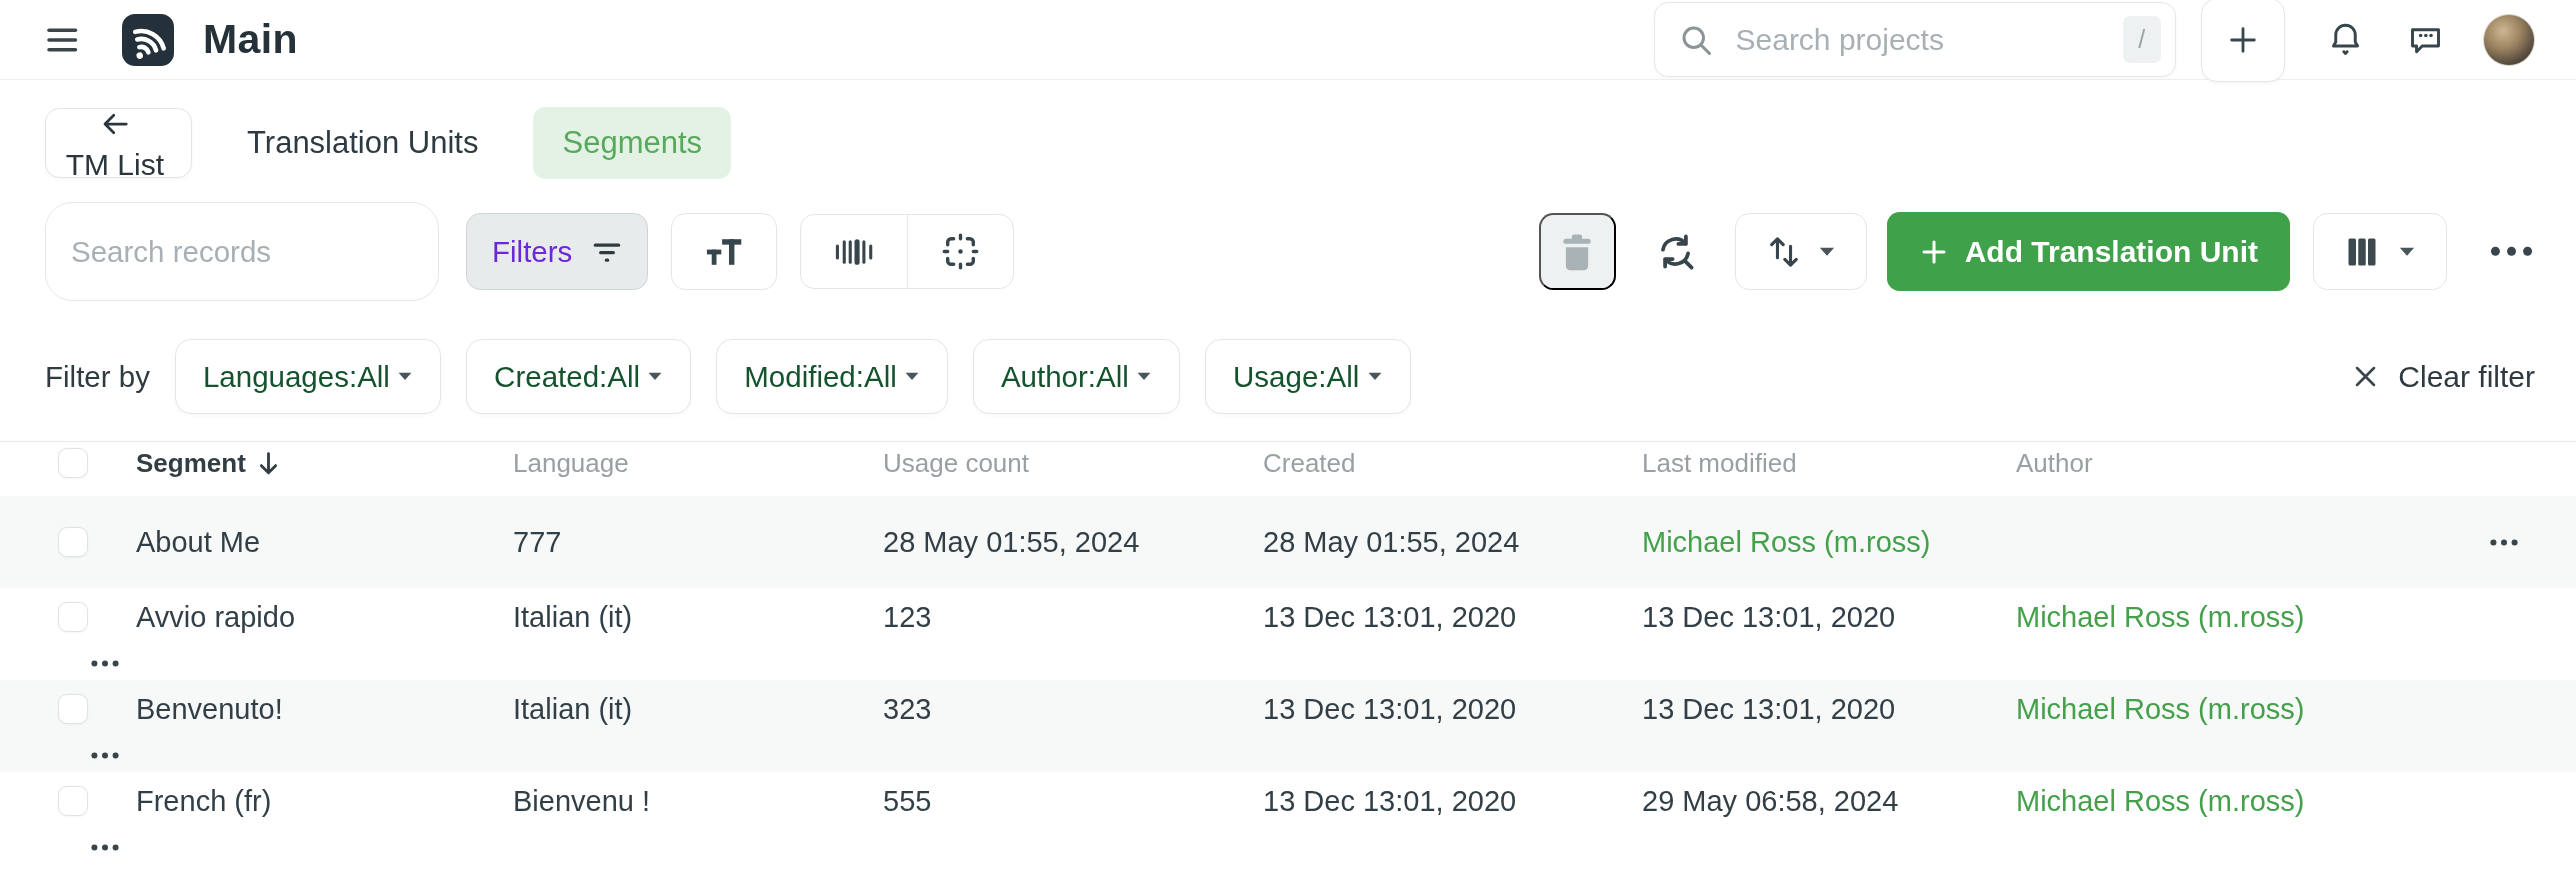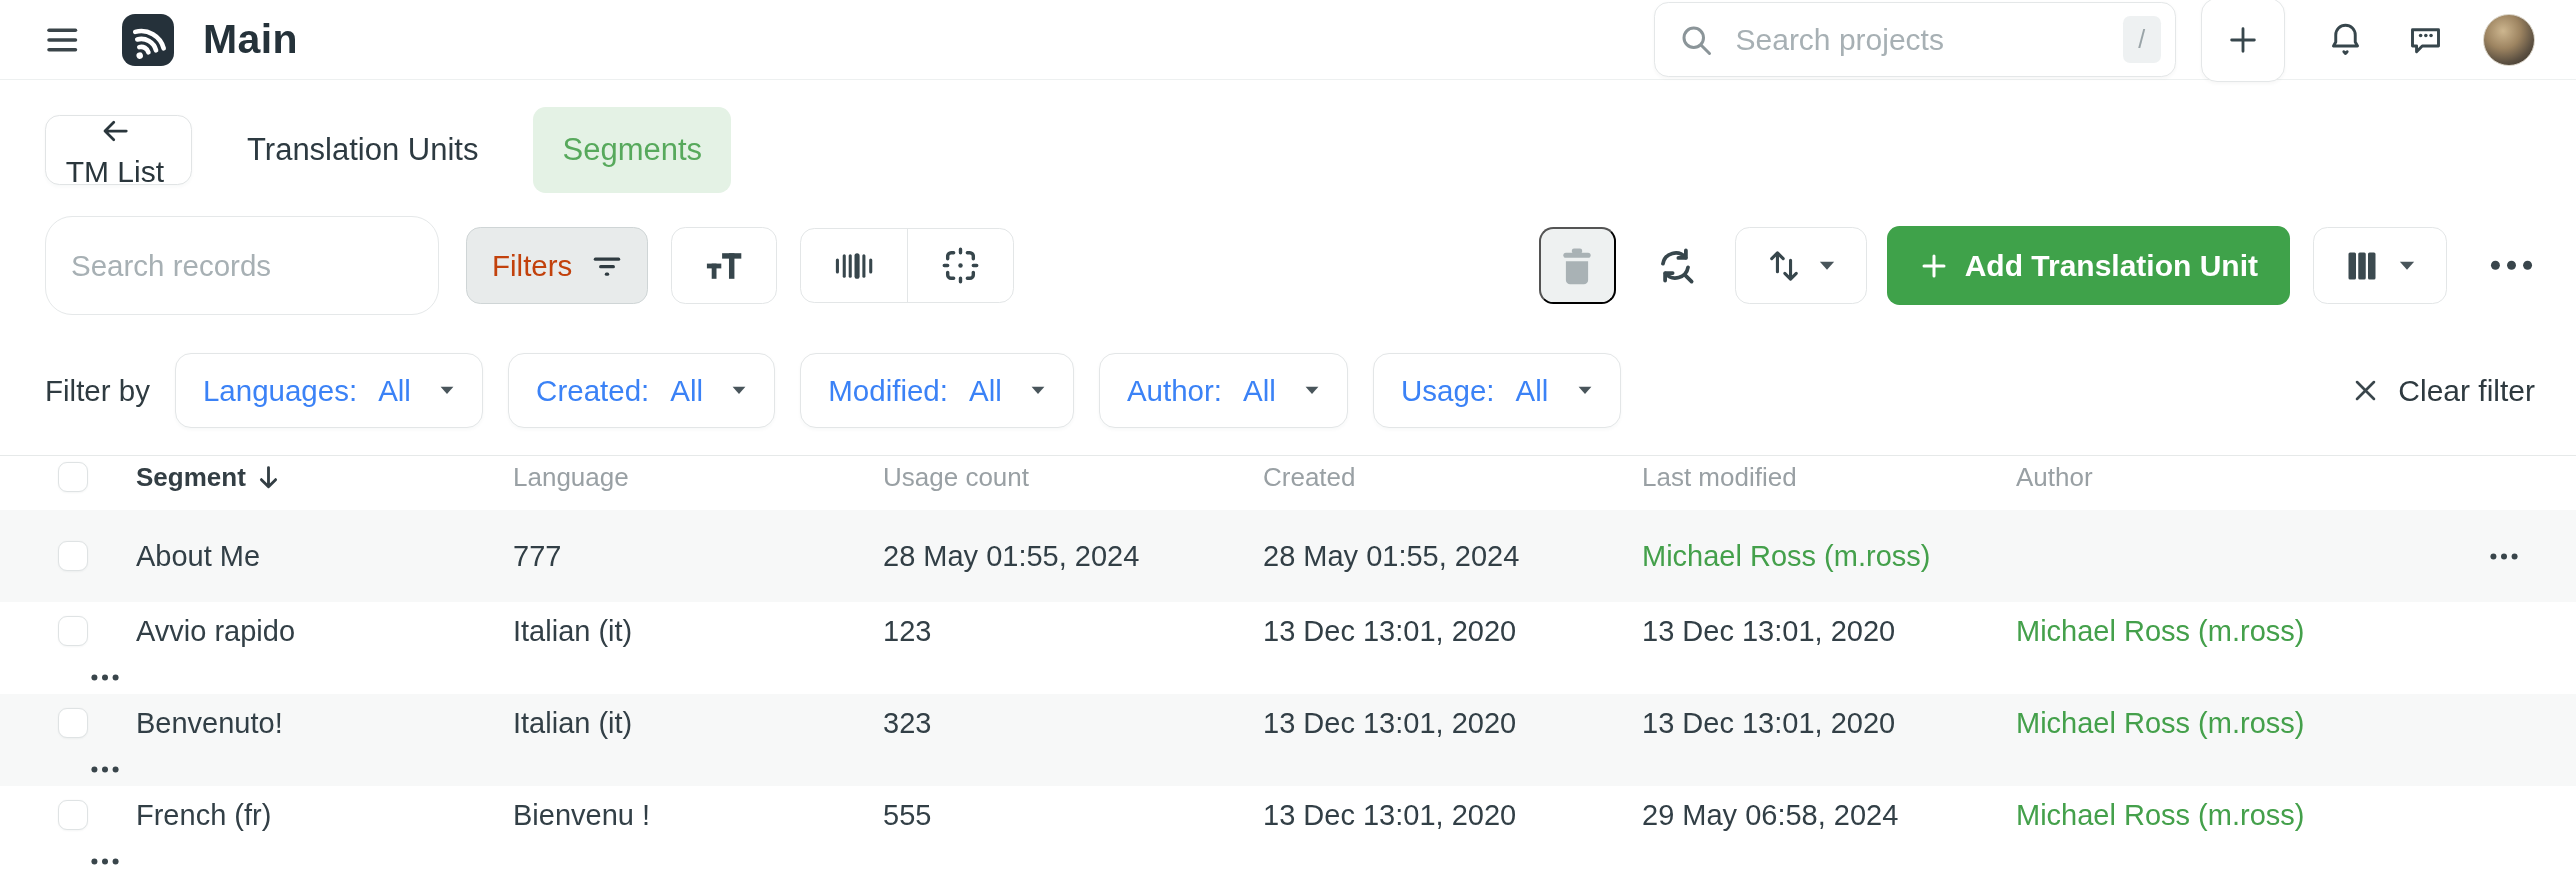--- a/index.html
+++ b/index.html
@@ -30,30 +30,30 @@
   .avatar { width: 52px; height: 52px; border-radius: 50%; margin-left: 38px; cursor: pointer;
     background: radial-gradient(circle at 38% 32%, #cdb68f 0%, #9d8461 38%, #5d5142 68%, #2c2822 100%);
     border: 0.9px solid #d8d2c6; }
 
   
   .tabs-row { display: flex; align-items: center; margin: 27px 45px 0; }
   .back-button { height: 70px; border: 1.8px solid #e1e4e5; border-radius: 14.3px; background: #fff; display: flex;
     align-items: center; gap: 9px; padding: 0 27px 0 19.7px; font-size: 30px; color: #2a363c; cursor: pointer;
     box-shadow: 0 1.8px 3.6px rgba(40,50,60,.03); flex-direction: column; }
   .tab-plain { margin-left: 55px; font-size: 31px; color: #2d3a41; cursor: pointer; }
-  .tab-active { margin-left: 55px; height: 86px; padding: 0 29px; border-radius: 12.5px; background: #e4f2e5;
+  .tab-active { margin-left: 55px; height: 72px; padding: 0 29px; border-radius: 12.5px; background: #e4f2e5;
     color: #57a95c; font-size: 31px; display: flex; align-items: center; cursor: pointer; }
 
   
   .toolbar { display: flex; align-items: center; margin: 23px 41px 0 45px; }
   .search-records { width: 394px; height: 99px; border: 1.8px solid #e5e8e9; border-radius: 27px; padding: 0 25px;
     font-size: 29.5px; font-family: inherit; color: #2f3d44; outline: none; }
   .search-records::placeholder { color: #a7b0b4; }
   .filters-button { margin-left: 27px; height: 77px; background: #e8ebeb; border: 1.8px solid #cfd5d6; border-radius: 14.3px;
-    padding: 0 25px; display: flex; align-items: center; gap: 19.7px; font-size: 29.5px; color: #c2410c; cursor: pointer; }
+    padding: 0 25px; display: flex; align-items: center; gap: 19.7px; font-size: 29.5px; color: #6d28d9; cursor: pointer; }
   .icon-btn { margin-left: 23px; width: 106px; height: 77px; background: #fff; border: 1.8px solid #e3e6e7;
     border-radius: 14.3px; display: flex; align-items: center; justify-content: center; color: #37464c; cursor: pointer; }
   .btn-group { margin-left: 23px; display: flex; border: 1.8px solid #e3e6e7; border-radius: 14.3px; background: #fff; overflow: hidden; }
   .btn-group .cell { width: 106px; height: 73px; display: flex; align-items: center; justify-content: center; color: #37464c; cursor: pointer; }
   .btn-group .cell + .cell { border-left: 1.8px solid #e3e6e7; }
   .trash-button { margin-left: auto; width: 77px; height: 77px; border-radius: 14.3px; background: #eef1f1;
     display: flex; align-items: center; justify-content: center; cursor: pointer; }
   .refresh-button { margin-left: 38px; color: #37464c; cursor: pointer; }
   .sort-button { margin-left: 38px; width: 132px; height: 77px; background: #fff; border: 1.8px solid #e3e6e7;
     border-radius: 14.3px; display: flex; align-items: center; justify-content: center; gap: 16px; color: #37464c; cursor: pointer; }
@@ -61,21 +61,21 @@
     font-size: 30px; font-weight: 600; font-family: inherit; display: flex; align-items: center; gap: 16px;
     padding: 0 32px; cursor: pointer; }
   .columns-button { margin-left: 23px; width: 134px; height: 77px; background: #fff; border: 1.8px solid #e3e6e7;
     border-radius: 14.3px; display: flex; align-items: center; justify-content: center; gap: 18px; color: #37464c; cursor: pointer; }
   .more-button { margin-left: 41px; color: #39454b; cursor: pointer; }
 
   
   .filter-row { display: flex; align-items: center; margin: 38px 41px 0 45px; }
   .filter-by { font-size: 29.5px; color: #2f3b41; }
   .pill { margin-left: 25px; height: 75px; border: 1.8px solid #e3e6e7; border-radius: 16px; background: #fff;
-    display: flex; align-items: center; gap: 21px; padding: 0 27px; font-size: 29.5px; color: #3b82f6; cursor: pointer;
+    display: flex; align-items: center; gap: 0; padding: 0 27px; font-size: 29.5px; color: #14532d; cursor: pointer;
     box-shadow: 0 1.8px 3.6px rgba(40,50,60,.03); }
   .pill .caret { margin-left: 7.2px; }
   .clear-filter { margin-left: auto; display: flex; align-items: center; gap: 18px; font-size: 30px; color: #2e3a40; cursor: pointer; }
 
   
   .table { margin-top: 27px; border-top: 1.8px solid #e6e9e9; }
   .thead, .trow { display: grid; grid-template-columns: 91px 377px 370px 380px 379px 374px 1fr 107px;
     align-items: center; padding: 0 41px 0 45px; }
   .thead { height: 54px; font-size: 26px; color: #99a0a4; }
   .th { cursor: pointer; }

